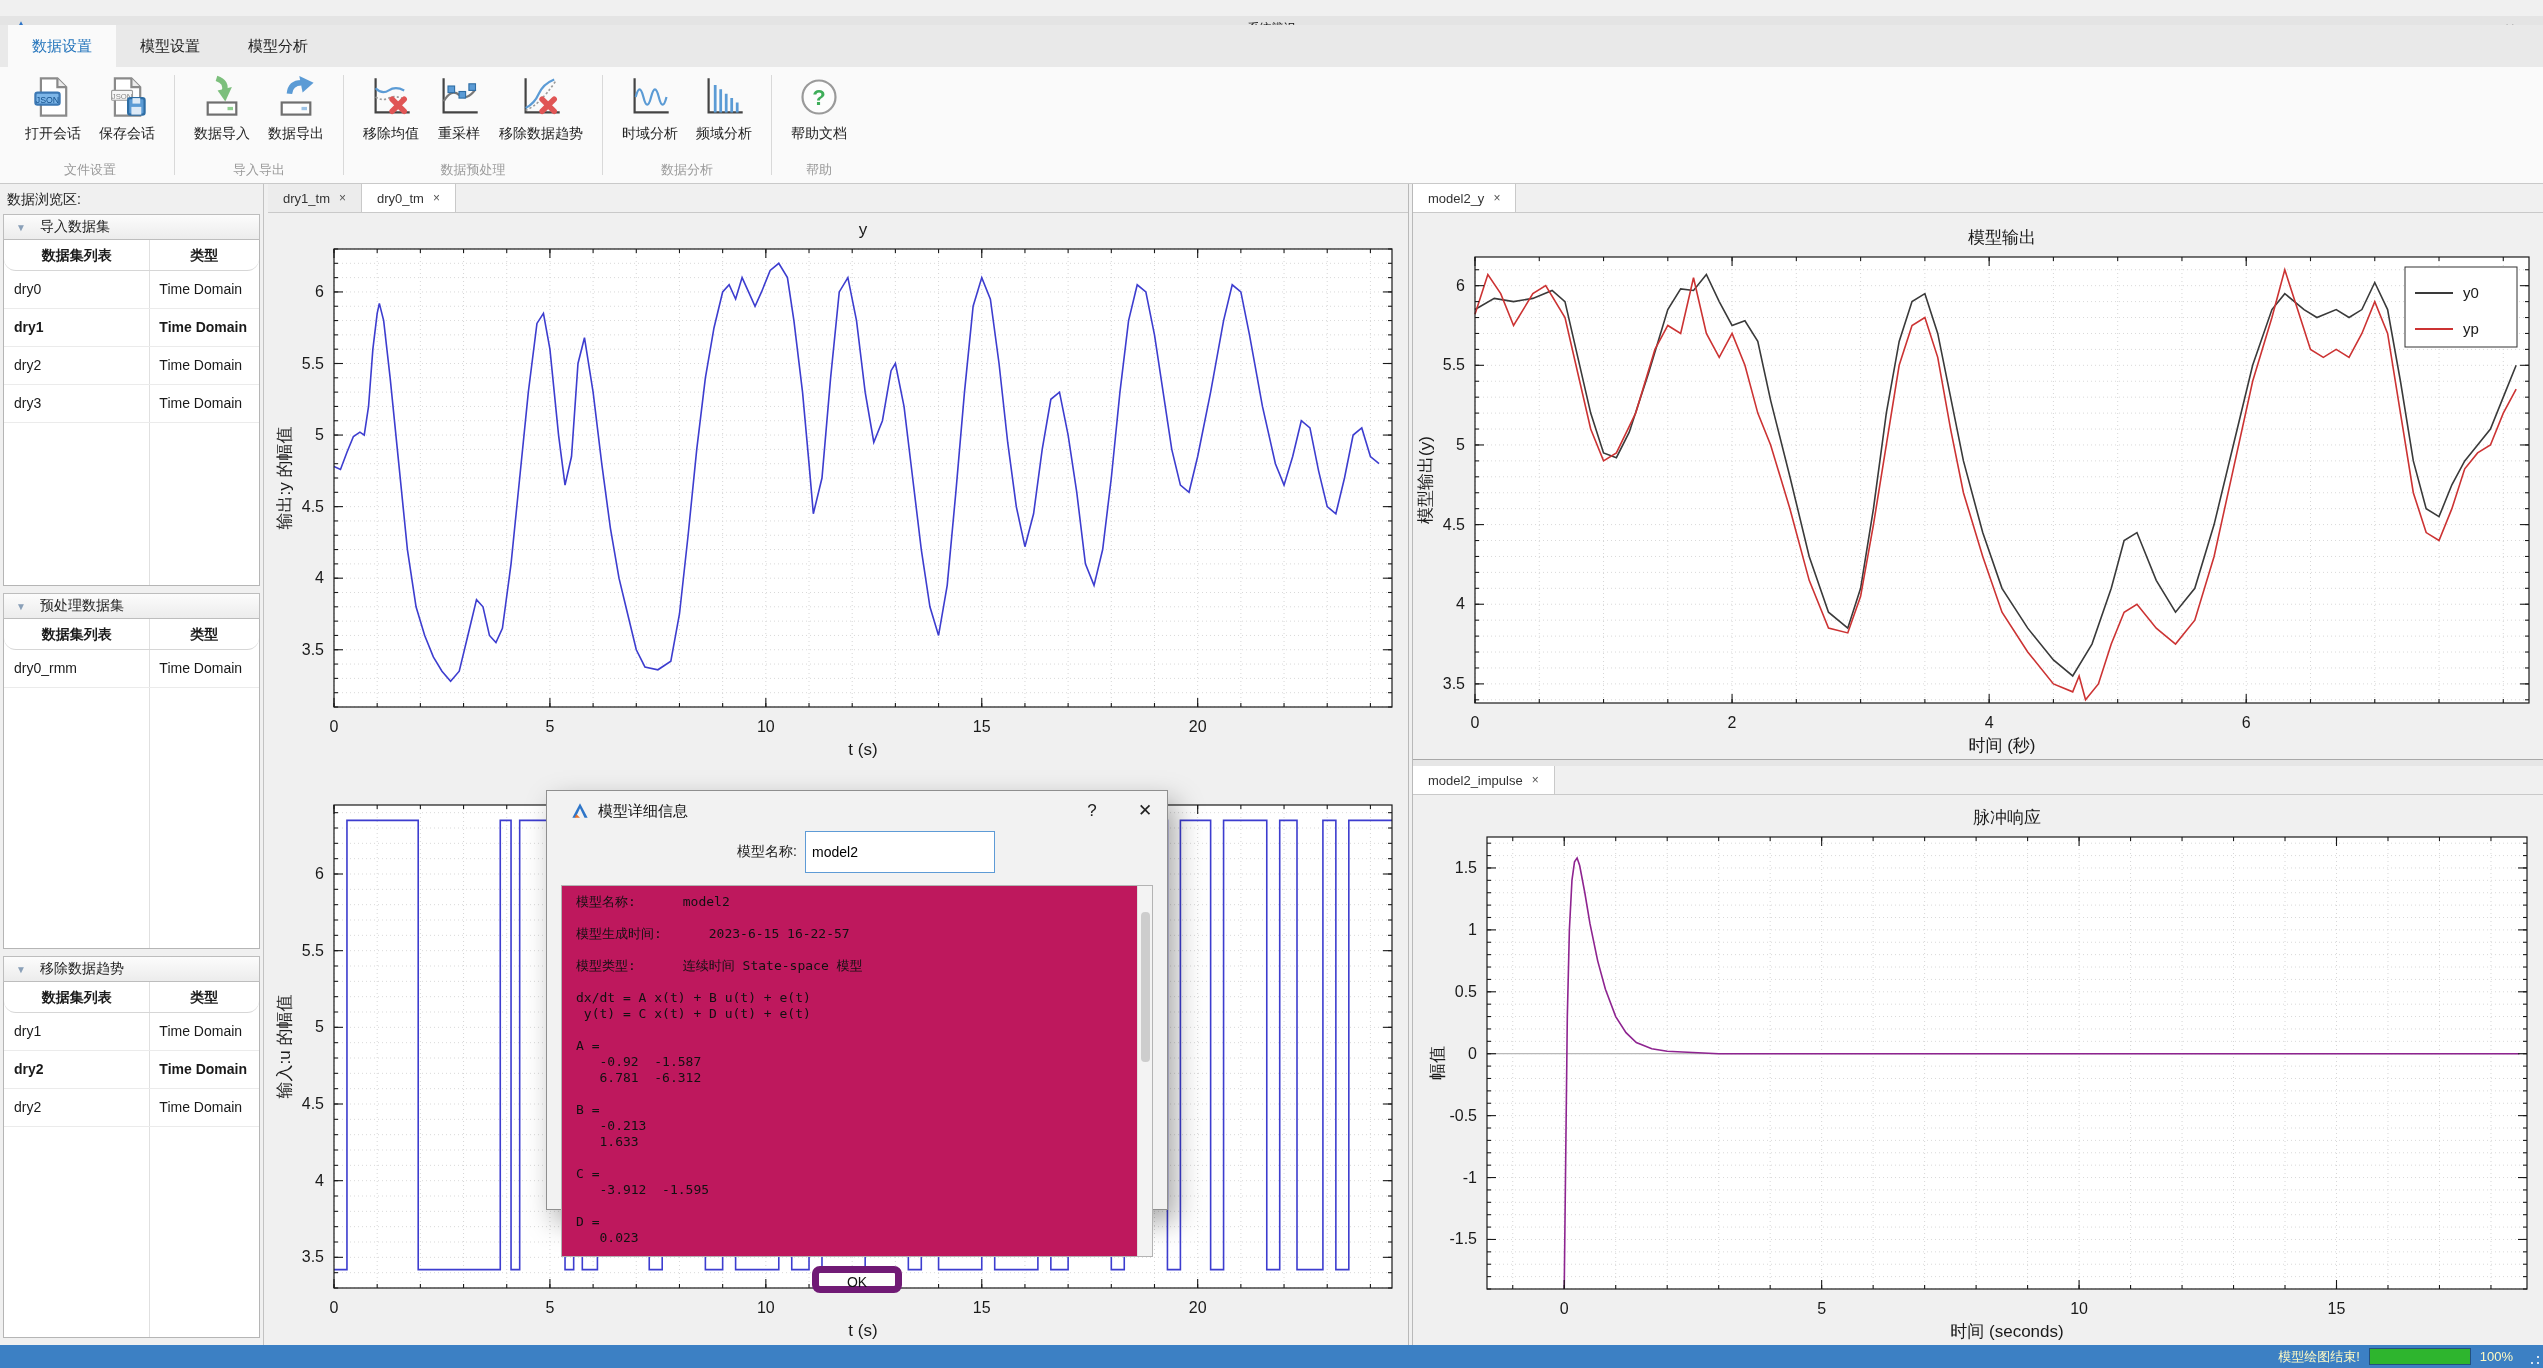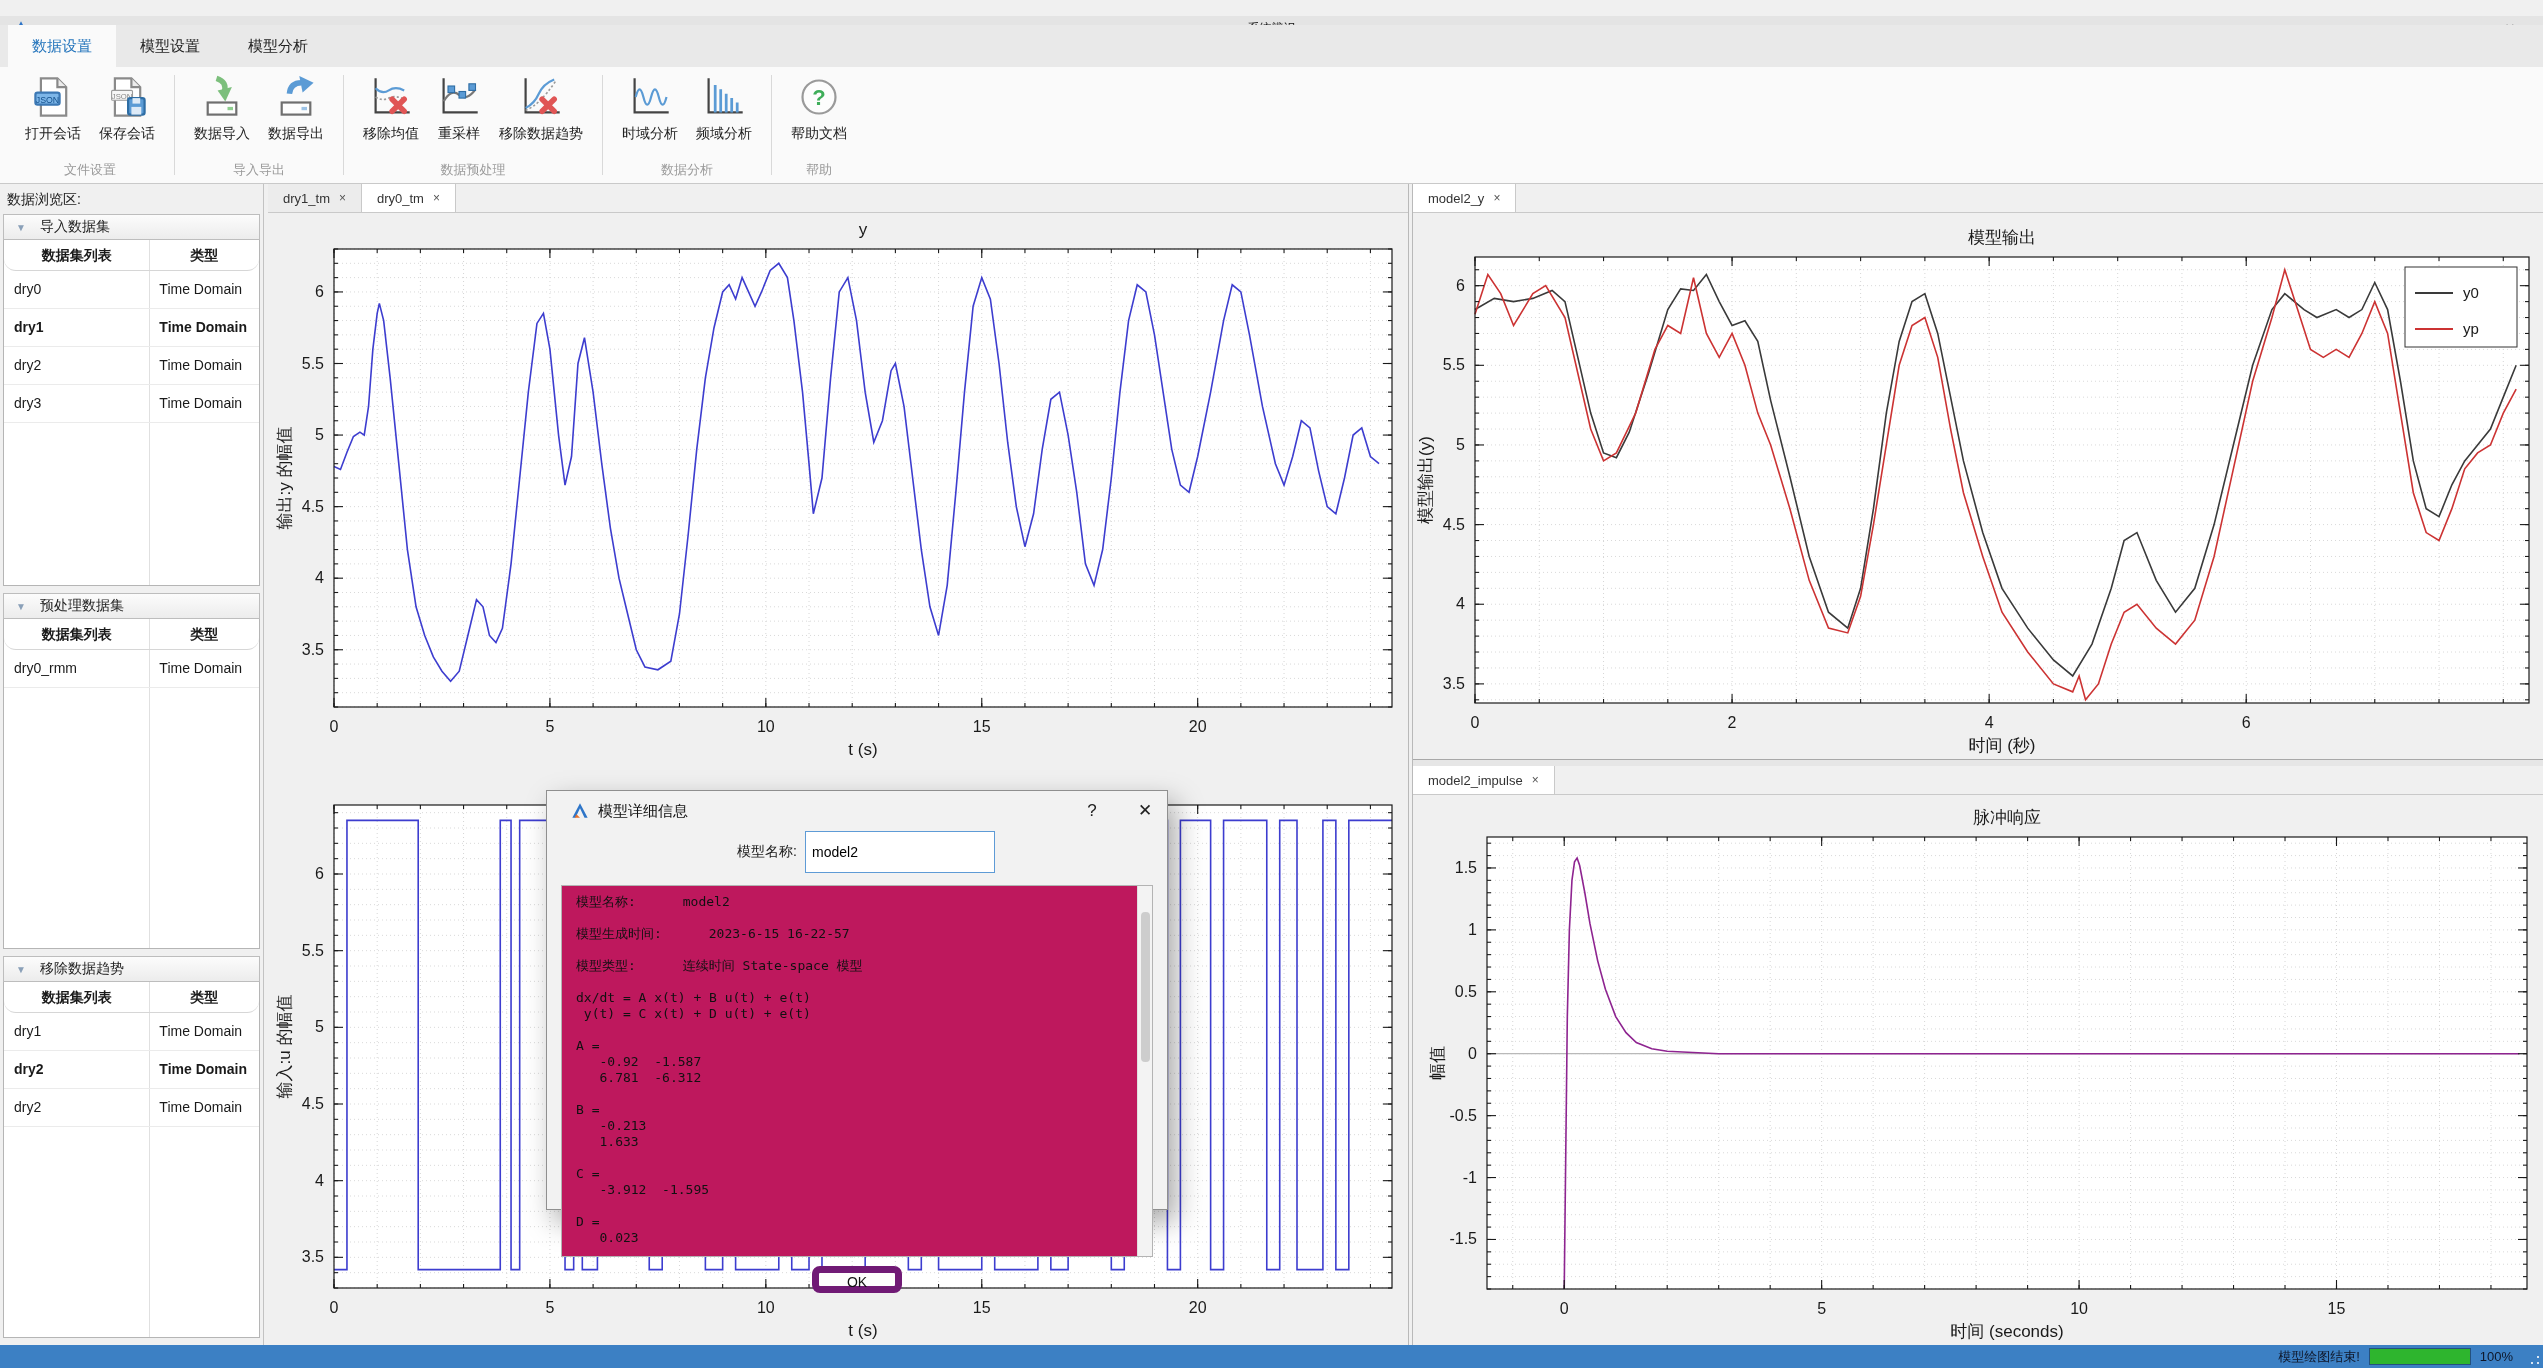--- a/index.html
+++ b/index.html
@@ -50,21 +50,21 @@
   .dtab{display:flex;align-items:center;gap:9px;padding:0 15px;font-size:13px;background:#ececec;border-right:1px solid #c9c9c9;color:#333;}
   .dtab.active{background:#fff;}
   .dtab .x{font-size:12px;color:#555;}
   .figure{position:relative;background:#f0f0f0;}
   #fig-y{height:552px;}
   #fig-u{height:553px;margin-top:28px;}
   #fig-model{height:546px;}
   #fig-impulse{height:552px;}
   .hsplit{height:6px;background:#e6e6e6;border-top:1px solid #a8a8a8;}
   
-  .statusbar{position:absolute;left:0;right:0;bottom:0;height:23px;background:#3c80c4;display:flex;align-items:center;justify-content:flex-end;gap:9px;padding-right:30px;color:#0f172a;font-size:13px;box-sizing:border-box;}
+  .statusbar{position:absolute;left:0;right:0;bottom:0;height:23px;background:#3c80c4;display:flex;align-items:center;justify-content:flex-end;gap:9px;padding-right:30px;color:#fef9c3;font-size:13px;box-sizing:border-box;}
   .progress{width:100px;height:15px;background:#f2f2f2;border:1px solid #24517e;position:relative;}
   .fill{position:absolute;left:0;top:0;bottom:0;background:#2eb52e;}
   .grip{position:absolute;right:3px;bottom:3px;width:10px;height:10px;
         background:radial-gradient(circle 1.5px at 2px 8px,#d9e6f4 95%,transparent),radial-gradient(circle 1.5px at 8px 8px,#d9e6f4 95%,transparent),radial-gradient(circle 1.5px at 8px 2px,#d9e6f4 95%,transparent);}
   
   .dialog{position:absolute;left:546px;top:790px;width:622px;height:420px;background:#f2f2f2;border:1px solid #8f8f8f;box-shadow:8px 12px 26px rgba(0,0,0,.35);z-index:50;box-sizing:border-box;}
   .dlg-tb{height:40px;display:flex;align-items:center;padding-left:12px;gap:9px;font-size:15px;color:#111;}
   .dlg-sp{flex:1;}
   .dlg-btn{width:44px;height:40px;line-height:40px;text-align:center;font-size:17px;color:#222;}
   .dlg-row{display:flex;align-items:center;}

